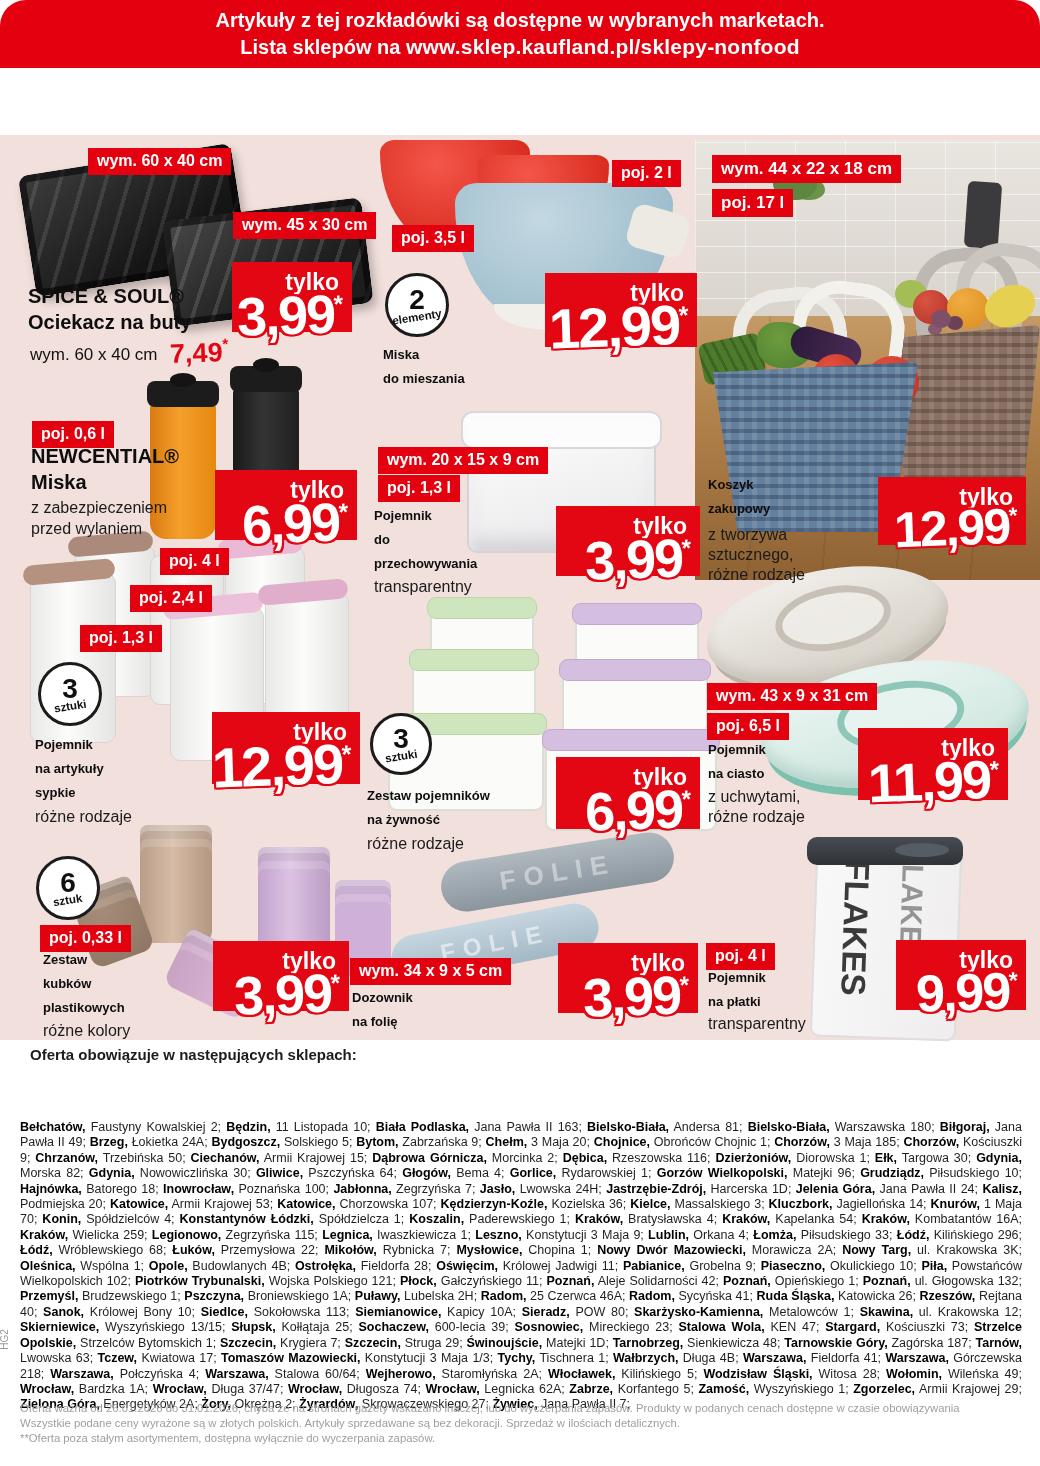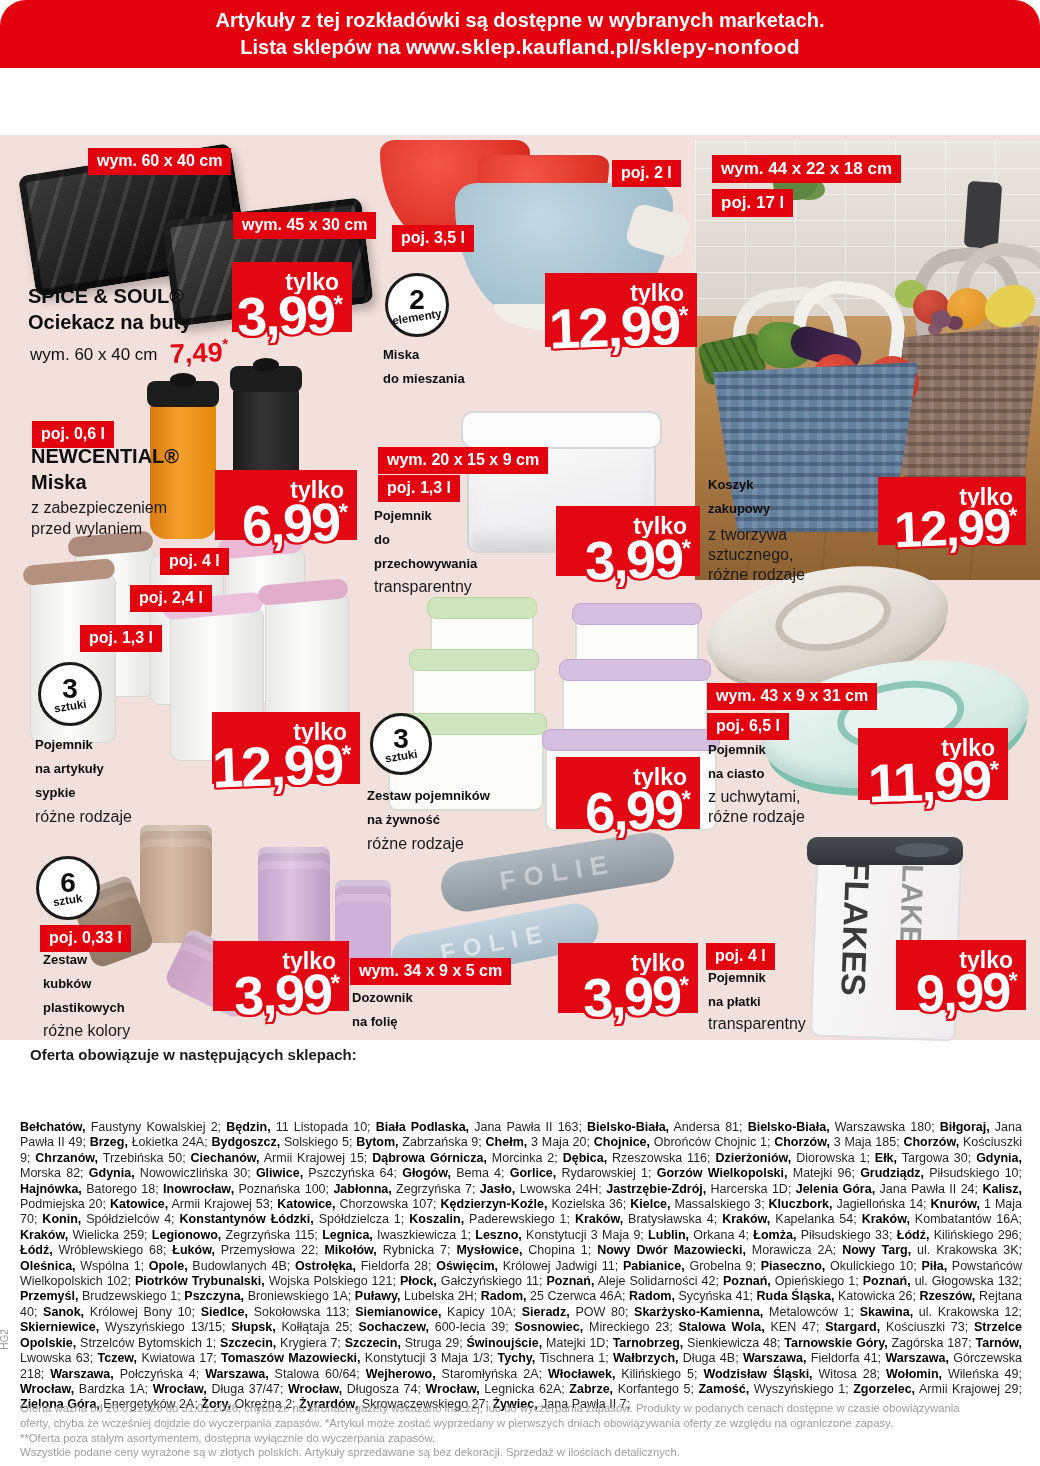--- a/index.html
+++ b/index.html
@@ -429,20 +429,19 @@
       </div>
     </div>
 
   </div>
 
   <div class="stores-head">Oferta obowiązuje w następujących sklepach:</div>
   <div class="store-list"><b>Bełchatów,</b> Faustyny Kowalskiej 2; <b>Będzin,</b> 11 Listopada 10; <b>Biała Podlaska,</b> Jana Pawła II 163; <b>Bielsko-Biała,</b> Andersa 81; <b>Bielsko-Biała,</b> Warszawska 180; <b>Biłgoraj,</b> Jana Pawła II 49; <b>Brzeg,</b> Łokietka 24A; <b>Bydgoszcz,</b> Solskiego 5; <b>Bytom,</b> Zabrzańska 9; <b>Chełm,</b> 3 Maja 20; <b>Chojnice,</b> Obrońców Chojnic 1; <b>Chorzów,</b> 3 Maja 185; <b>Chorzów,</b> Kościuszki 9; <b>Chrzanów,</b> Trzebińska 50; <b>Ciechanów,</b> Armii Krajowej 15; <b>Dąbrowa Górnicza,</b> Morcinka 2; <b>Dębica,</b> Rzeszowska 116; <b>Dzierżoniów,</b> Diorowska 1; <b>Ełk,</b> Targowa 30; <b>Gdynia,</b> Morska 82; <b>Gdynia,</b> Nowowiczlińska 30; <b>Gliwice,</b> Pszczyńska 64; <b>Głogów,</b> Bema 4; <b>Gorlice,</b> Rydarowskiej 1; <b>Gorzów Wielkopolski,</b> Matejki 96; <b>Grudziądz,</b> Piłsudskiego 10; <b>Hajnówka,</b> Batorego 18; <b>Inowrocław,</b> Poznańska 100; <b>Jabłonna,</b> Zegrzyńska 7; <b>Jasło,</b> Lwowska 24H; <b>Jastrzębie-Zdrój,</b> Harcerska 1D; <b>Jelenia Góra,</b> Jana Pawła II 24; <b>Kalisz,</b> Podmiejska 20; <b>Katowice,</b> Armii Krajowej 53; <b>Katowice,</b> Chorzowska 107; <b>Kędzierzyn-Koźle,</b> Kozielska 36; <b>Kielce,</b> Massalskiego 3; <b>Kluczbork,</b> Jagiellońska 14; <b>Knurów,</b> 1 Maja 70; <b>Konin,</b> Spółdzielców 4; <b>Konstantynów Łódzki,</b> Spółdzielcza 1; <b>Koszalin,</b> Paderewskiego 1; <b>Kraków,</b> Bratysławska 4; <b>Kraków,</b> Kapelanka 54; <b>Kraków,</b> Kombatantów 16A; <b>Kraków,</b> Wielicka 259; <b>Legionowo,</b> Zegrzyńska 115; <b>Legnica,</b> Iwaszkiewicza 1; <b>Leszno,</b> Konstytucji 3 Maja 9; <b>Lublin,</b> Orkana 4; <b>Łomża,</b> Piłsudskiego 33; <b>Łódź,</b> Kilińskiego 296; <b>Łódź,</b> Wróblewskiego 68; <b>Łuków,</b> Przemysłowa 22; <b>Mikołów,</b> Rybnicka 7; <b>Mysłowice,</b> Chopina 1; <b>Nowy Dwór Mazowiecki,</b> Morawicza 2A; <b>Nowy Targ,</b> ul. Krakowska 3K; <b>Oleśnica,</b> Wspólna 1; <b>Opole,</b> Budowlanych 4B; <b>Ostrołęka,</b> Fieldorfa 28; <b>Oświęcim,</b> Królowej Jadwigi 11; <b>Pabianice,</b> Grobelna 9; <b>Piaseczno,</b> Okulickiego 10; <b>Piła,</b> Powstańców Wielkopolskich 102; <b>Piotrków Trybunalski,</b> Wojska Polskiego 121; <b>Płock,</b> Gałczyńskiego 11; <b>Poznań,</b> Aleje Solidarności 42; <b>Poznań,</b> Opieńskiego 1; <b>Poznań,</b> ul. Głogowska 132; <b>Przemyśl,</b> Brudzewskiego 1; <b>Pszczyna,</b> Broniewskiego 1A; <b>Puławy,</b> Lubelska 2H; <b>Radom,</b> 25 Czerwca 46A; <b>Radom,</b> Sycyńska 41; <b>Ruda Śląska,</b> Katowicka 26; <b>Rzeszów,</b> Rejtana 40; <b>Sanok,</b> Królowej Bony 10; <b>Siedlce,</b> Sokołowska 113; <b>Siemianowice,</b> Kapicy 10A; <b>Sieradz,</b> POW 80; <b>Skarżysko-Kamienna,</b> Metalowców 1; <b>Skawina,</b> ul. Krakowska 12; <b>Skierniewice,</b> Wyszyńskiego 13/15; <b>Słupsk,</b> Kołłątaja 25; <b>Sochaczew,</b> 600-lecia 39; <b>Sosnowiec,</b> Mireckiego 23; <b>Stalowa Wola,</b> KEN 47; <b>Stargard,</b> Kościuszki 73; <b>Strzelce Opolskie,</b> Strzelców Bytomskich 1; <b>Szczecin,</b> Krygiera 7; <b>Szczecin,</b> Struga 29; <b>Świnoujście,</b> Matejki 1D; <b>Tarnobrzeg,</b> Sienkiewicza 48; <b>Tarnowskie Góry,</b> Zagórska 187; <b>Tarnów,</b> Lwowska 63; <b>Tczew,</b> Kwiatowa 17; <b>Tomaszów Mazowiecki,</b> Konstytucji 3 Maja 1/3; <b>Tychy,</b> Tischnera 1; <b>Wałbrzych,</b> Długa 4B; <b>Warszawa,</b> Fieldorfa 41; <b>Warszawa,</b> Górczewska 218; <b>Warszawa,</b> Połczyńska 4; <b>Warszawa,</b> Stalowa 60/64; <b>Wejherowo,</b> Staromłyńska 2A; <b>Włocławek,</b> Kilińskiego 5; <b>Wodzisław Śląski,</b> Witosa 28; <b>Wołomin,</b> Wileńska 49; <b>Wrocław,</b> Bardzka 1A; <b>Wrocław,</b> Długa 37/47; <b>Wrocław,</b> Długosza 74; <b>Wrocław,</b> Legnicka 62A; <b>Zabrze,</b> Korfantego 5; <b>Zamość,</b> Wyszyńskiego 1; <b>Zgorzelec,</b> Armii Krajowej 29; <b>Zielona Góra,</b> Energetyków 2A; <b>Żory,</b> Okrężna 2; <b>Żyrardów,</b> Skrowaczewskiego 27; <b>Żywiec,</b> Jana Pawła II 7;</div>
 
   <div class="legal">
     <div>Oferta ważna od 26.01.2026 do 31.01.2026, chyba że na stronach gazety wskazano inaczej, lub do wyczerpania zapasów. Produkty w podanych cenach dostępne w czasie obowiązywania</div>
-    <div>oferty, chyba że wcześniej dojdzie do wyczerpania zapasów. *Artykuł może zostać wyprzedany w pierwszych dniach obowiązywania oferty ze względu na ograniczone zapasy.</div>
+    <div>Wszystkie podane ceny wyrażone są w złotych polskich. Artykuły sprzedawane są bez dekoracji. Sprzedaż w ilościach detalicznych.</div>
     <div>**Oferta poza stałym asortymentem, dostępna wyłącznie do wyczerpania zapasów.</div>
-    <div>Wszystkie podane ceny wyrażone są w złotych polskich. Artykuły sprzedawane są bez dekoracji. Sprzedaż w ilościach detalicznych.</div>
   </div>
 
   <div class="page-code">HG2</div>
 
 </div>
 
 </body></html>

